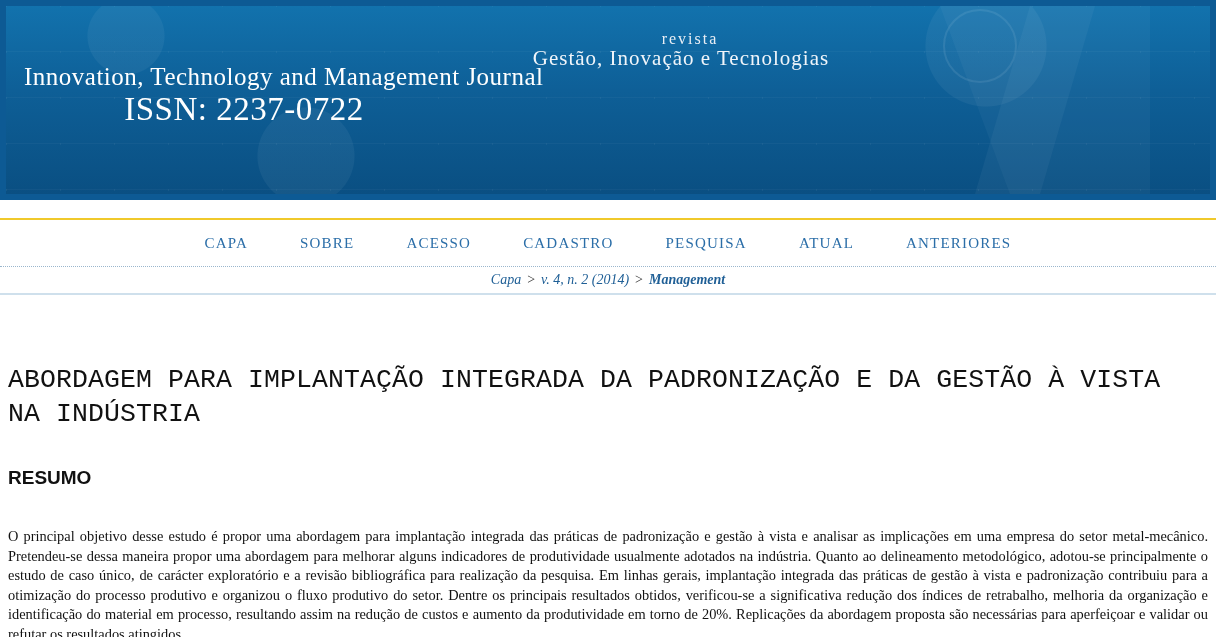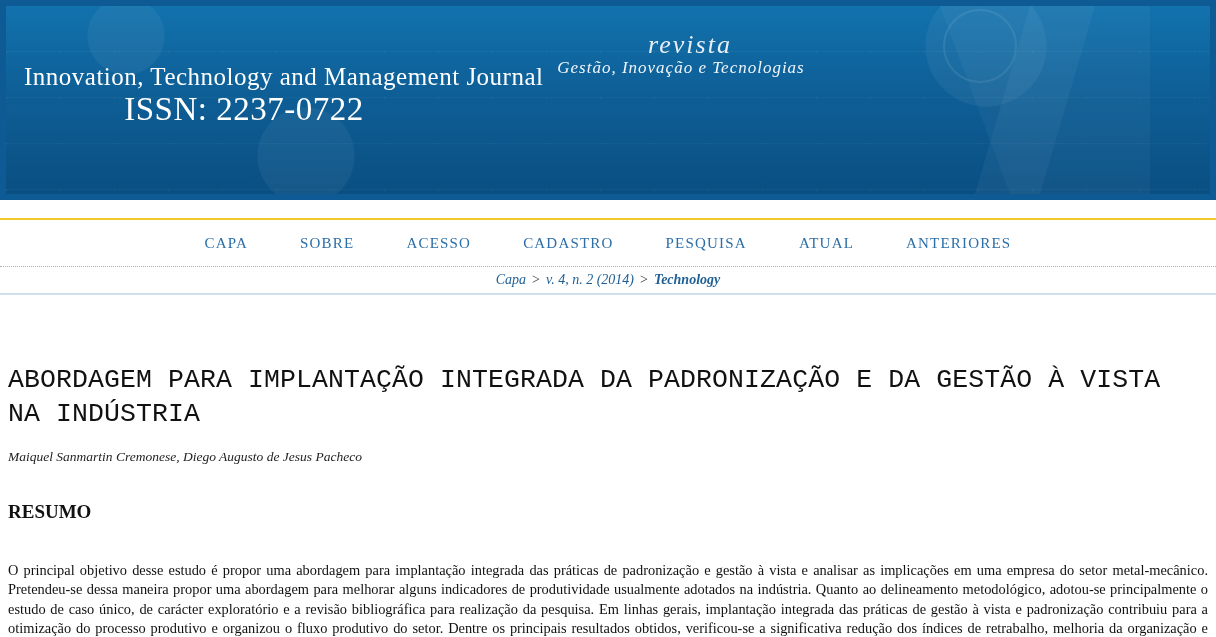--- a/index.html
+++ b/index.html
@@ -66,22 +66,21 @@
   }
   .logo-wrap {
     position: absolute;
     left: 460px;
     top: 24px;
     width: 430px;
     text-align: center;
   }
   .logo-revista {
     font-family: "Liberation Serif", serif;
-    font-style: italic;
-    font-size: 26px;
+    font-size: 16px;
     color: #e8eef5;
     letter-spacing: 2px;
     margin-left: 18px;
     margin-bottom: -8px;
   }
   .logo-main {
     font-family: "Liberation Sans", sans-serif;
     font-weight: bold;
     font-size: 72px;
     line-height: 72px;
@@ -92,25 +91,24 @@
       4px 4px 6px rgba(0,0,0,0.45);
   }
   .logo-main .g {
     color: #eaf2f8;
     text-shadow:
       2px 2px 0 #0a4a7a,
       5px 5px 8px rgba(0,0,0,0.5);
   }
   .logo-sub {
     font-family: "Liberation Serif", serif;
-    font-size: 17px;
+    font-size: 21px;
     color: #f0f5fa;
     letter-spacing: 1px;
     margin-top: 6px;
-    font-style: italic;
   }
   .banner-right-shape {
     position: absolute;
     right: 60px;
     top: 0;
     width: 230px;
     height: 188px;
     opacity: 0.35;
   }
 
@@ -190,21 +188,21 @@
   }
   .authors {
     margin-top: 14px;
     font-family: "Liberation Serif", serif;
     font-style: italic;
     font-size: 13.5px;
     color: #222;
   }
   .section-heading {
     margin-top: 36px;
-    font-family: Liberation Serif, serif;
+    font-family: Liberation Sans, sans-serif;
     font-weight: bold;
     font-size: 19px;
     color: #111;
   }
   .abstract {
     margin-top: 38px;
     font-family: "Liberation Serif", serif;
     font-size: 14.4px;
     line-height: 19.5px;
     text-align: justify;
@@ -248,23 +246,22 @@
   <a href="#">ANTERIORES</a>
 </div>
 
 <div class="dotted-rule"></div>
 
 <div class="breadcrumb">
   <a href="#">Capa</a>
   <span class="sep">&gt;</span>
   <a href="#">v. 4, n. 2 (2014)</a>
   <span class="sep">&gt;</span>
-  <span class="current">Technology</span>
+  <span class="current">Management</span>
 </div>
 
 <div class="blue-rule"></div>
 
 <div class="content">
   <h1 class="article-title">ABORDAGEM PARA IMPLANTAÇÃO INTEGRADA DA PADRONIZAÇÃO E DA GESTÃO À VISTA NA INDÚSTRIA</h1>
-  <div class="authors">Maiquel Sanmartin Cremonese, Diego Augusto de Jesus Pacheco</div>
   <div class="section-heading">RESUMO</div>
   <p class="abstract">O principal objetivo desse estudo é propor uma abordagem para implantação integrada das práticas de padronização e gestão à vista e analisar as implicações em uma empresa do setor metal-mecânico. Pretendeu-se dessa maneira propor uma abordagem para melhorar alguns indicadores de produtividade usualmente adotados na indústria. Quanto ao delineamento metodológico, adotou-se principalmente o estudo de caso único, de carácter exploratório e a revisão bibliográfica para realização da pesquisa. Em linhas gerais, implantação integrada das práticas de gestão à vista e padronização contribuiu para a otimização do processo produtivo e organizou o fluxo produtivo do setor. Dentre os principais resultados obtidos, verificou-se a significativa redução dos índices de retrabalho, melhoria da organização e identificação do material em processo, resultando assim na redução de custos e aumento da produtividade em torno de 20%. Replicações da abordagem proposta são necessárias para aperfeiçoar e validar ou refutar os resultados atingidos.</p>
 </div>
 
 </body></html>

